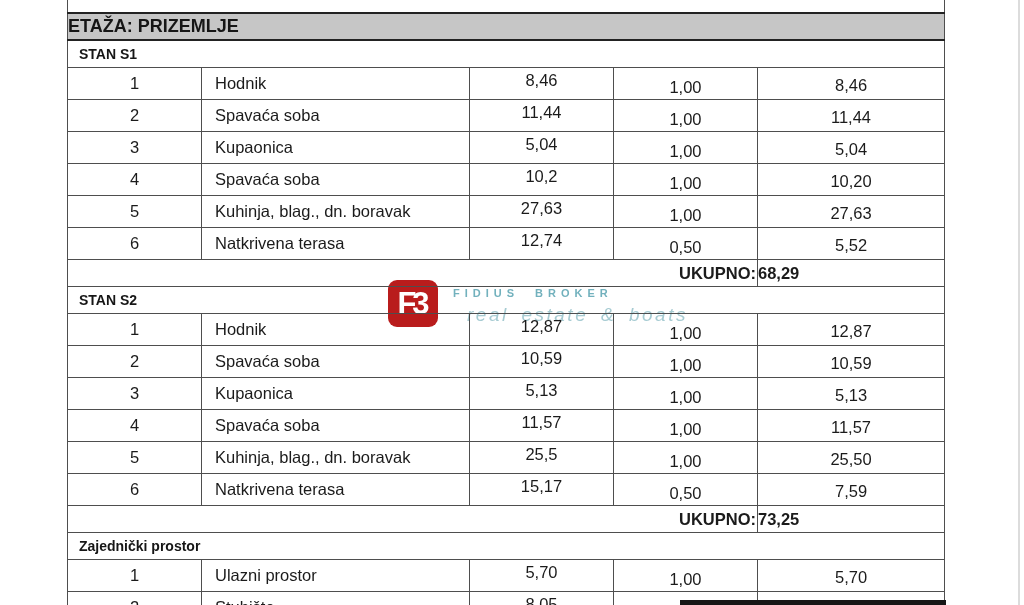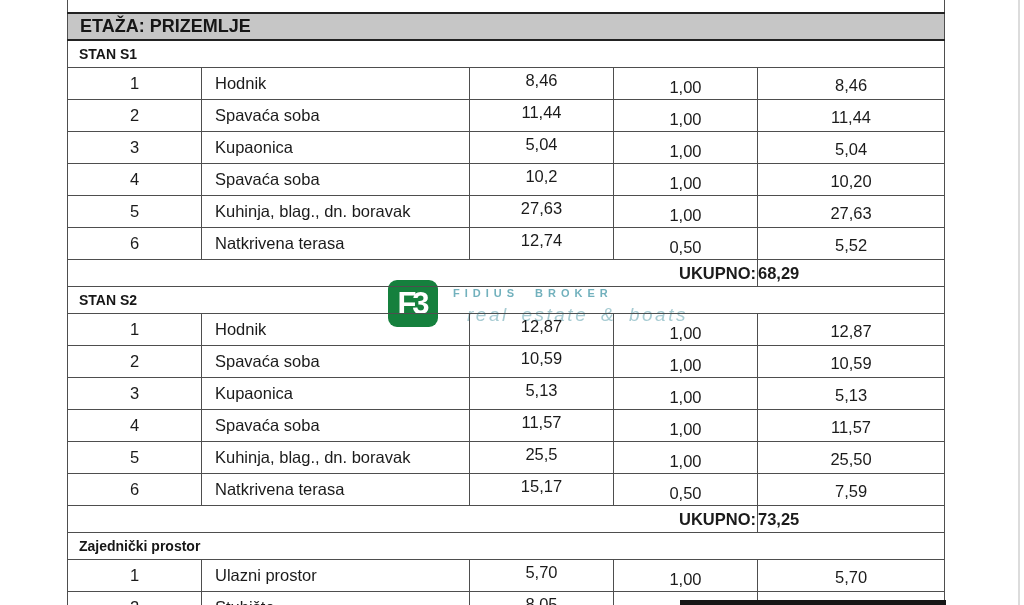--- a/index.html
+++ b/index.html
@@ -20,21 +20,21 @@
     position: absolute;
     left: 388px; top: 280px;
     z-index: 1;
     display: flex;
     align-items: flex-start;
     pointer-events: none;
   }
   .wm-logo {
     width: 50px; height: 47px;
     border-radius: 9px;
-    background: #15803d;
+    background: #b91c1c;
     color: #ffffff;
     font-weight: 700;
     font-size: 31px;
     letter-spacing: -4px;
     display: flex;
     align-items: center;
     justify-content: center;
     padding-right: 3px;
     box-sizing: border-box;
   }
@@ -82,21 +82,20 @@
     border-top: none;
     border-bottom: none;
   }
   tr.banner-row td {
     height: 25px;
     background: #c6c6c6;
     border-top: 2.4px solid #222222;
     border-bottom: 2.4px solid #222222;
     font-weight: 700;
     font-size: 18px;
-    padding-left: 12px;
     color: #161616;
   }
   tr.section-row td {
     height: 26px;
     font-weight: 700;
     font-size: 14px;
     padding-left: 11px;
     color: #161616;
   }
   tr.data-row td { height: 27px; }

